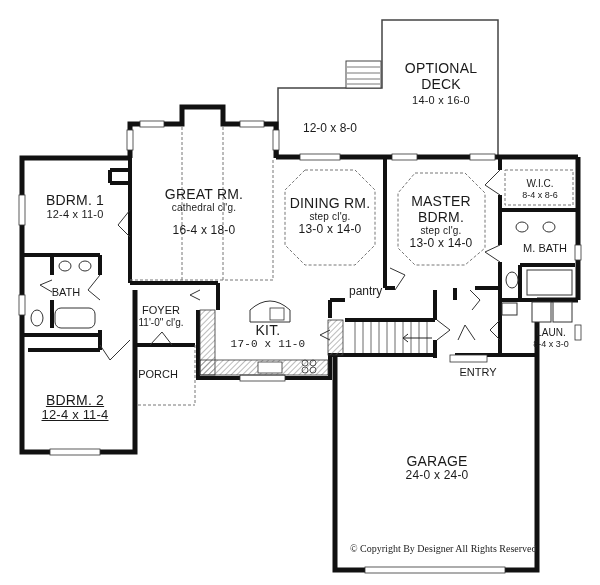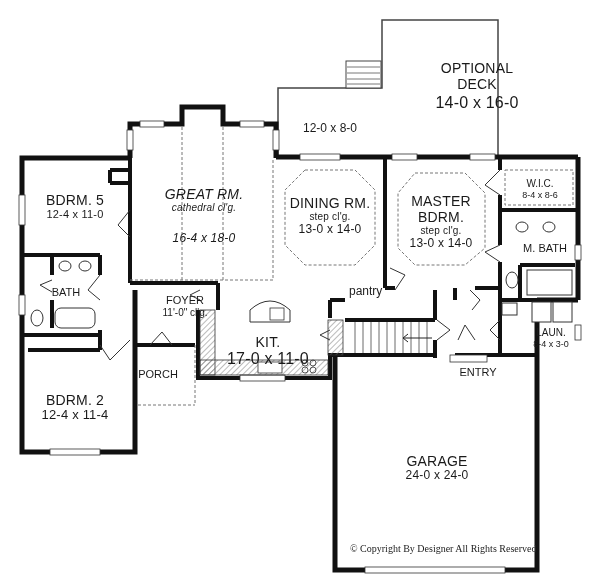--- a/index.html
+++ b/index.html
@@ -174,39 +174,39 @@
     <polyline points="395,290 405,275 390,268"></polyline>
     <polyline points="500,170 485,185 500,195"></polyline>
     <polyline points="500,245 485,252 500,262"></polyline>
     <polyline points="437,320 450,330 437,340"></polyline>
     <polyline points="458,340 465,325 475,340"></polyline>
     <polyline points="500,320 490,330 500,340"></polyline>
     <polyline points="470,290 480,300 472,310"></polyline>
   </g>
 </svg>
 
-<div class="lbl rn" style="left:441px; top:60px;margin-left:36px;">
+<div class="lbl rn" style="left:441px; top:60px;">
   <span>OPTIONAL</span><br>
   <span>DECK</span>
-  <span class="dim" style="font-size:16px; margin-top:2px;">14-0 x 16-0</span>
+  <span class="dim" style="font-size:11px; margin-top:2px;">14-0 x 16-0</span>
 </div>
 
 <div class="lbl" style="left:330px; top:122px;">
   <span class="dim">12-0 x 8-0</span>
 </div>
 
 <div class="lbl rn" style="left:75px; top:192px;">
-  <span>BDRM. 5</span>
+  <span>BDRM. 1</span>
   <span class="dim" style="font-size:11px;">12-4 x 11-0</span>
 </div>
 
-<div class="lbl rn" style="left:204px; top:186px;font-style:italic;">
+<div class="lbl rn" style="left:204px; top:186px;">
   <span>GREAT RM.</span>
   <span class="sub">cathedral cl'g.</span>
-  <span class="dim" style="margin-top:18px;">16-4 x 18-0</span>
+  <span class="dim" style="margin-top:10px;">16-4 x 18-0</span>
 </div>
 
 <div class="lbl rn" style="left:330px; top:195px;">
   <span>DINING RM.</span>
   <span class="sub">step cl'g.</span>
   <span class="dim">13-0 x 14-0</span>
 </div>
 
 <div class="lbl rn" style="left:441px; top:193px;">
   <span>MASTER</span><br>
@@ -221,46 +221,46 @@
 </div>
 
 <div class="lbl rn-sm" style="left:545px; top:242px;">
   <span>M. BATH</span>
 </div>
 
 <div class="lbl rn-sm" style="left:66px; top:286px;">
   <span>BATH</span>
 </div>
 
-<div class="lbl rn-sm" style="left:161px; top:294px;margin-left:24px;">
+<div class="lbl rn-sm" style="left:161px; top:304px;">
   <span>FOYER</span>
   <span class="sub">11'-0" cl'g.</span>
 </div>
 
-<div class="lbl rn" style="left:268px; top:334px;">
+<div class="lbl rn" style="left:268px; top:322px;">
   <span>KIT.</span>
-  <span class="dim" style="font-size:16px;">17-0 x 11-0</span>
+  <span class="dim" style="font-size:11px;font-family:Liberation Mono, monospace;">17-0 x 11-0</span>
 </div>
 
 <div class="pantry">pantry</div>
 
 <div class="lbl rn-sm" style="left:478px; top:326px;margin-top:40px;">
   <span>ENTRY</span>
 </div>
 
 <div class="lbl rn-xs" style="left:551px; top:327px;">
   <span>LAUN.</span>
   <span class="dim-sm">8-4 x 3-0</span>
 </div>
 
 <div class="lbl rn-sm" style="left:158px; top:368px;">
   <span>PORCH</span>
 </div>
 
-<div class="lbl rn" style="left:75px; top:392px;">
+<div class="lbl rn" style="left:75px; top:392px;text-decoration:underline;">
   <span>BDRM. 2</span>
   <span class="dim" style="font-size:13px;">12-4 x 11-4</span>
 </div>
 
 <div class="lbl rn" style="left:437px; top:453px;">
   <span>GARAGE</span>
   <span class="dim">24-0 x 24-0</span>
 </div>
 
 <div class="copy">© Copyright By Designer All Rights Reserved</div>

